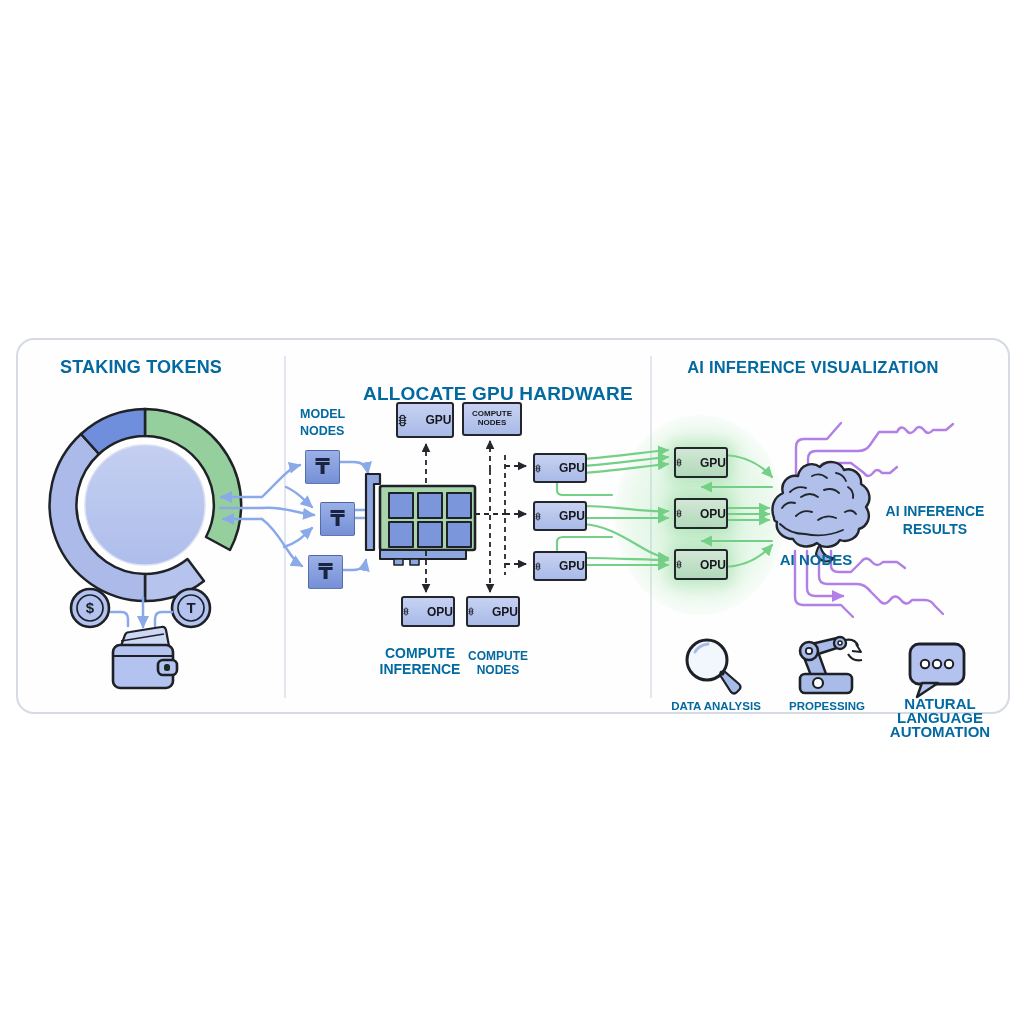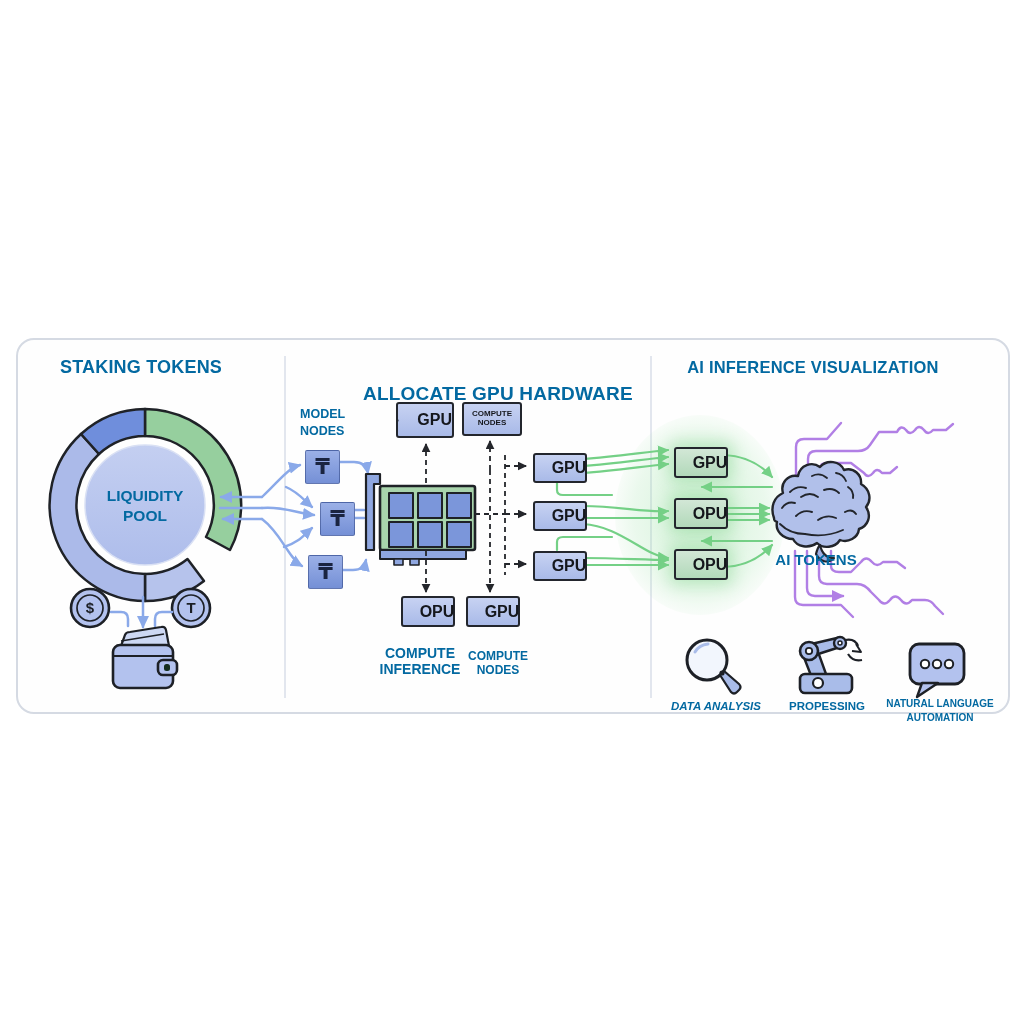--- a/index.html
+++ b/index.html
@@ -5,21 +5,21 @@
   html,body{margin:0;padding:0;background:#ffffff;}
   .stage{position:relative;width:1024px;height:1024px;background:#ffffff;overflow:hidden;
          font-family:"Liberation Sans","DejaVu Sans",sans-serif;color:#15171c;}
   .panel{position:absolute;left:16px;top:338px;width:990px;height:372px;
          background:#fefefe;border:2px solid #d5dae3;border-radius:18px;z-index:1;}
   .vdiv{position:absolute;width:2px;background:#e2e6ee;z-index:2;}
   svg.art{position:absolute;left:0;top:0;z-index:3;}
   .txt{position:absolute;z-index:4;font-weight:bold;color:#0369a1;text-align:center;}
   .ttl{font-size:18px;letter-spacing:.2px;white-space:nowrap;}
   .node{position:absolute;z-index:4;display:flex;align-items:center;justify-content:center;gap:18px;
-        border:2px solid #23262d;border-radius:3px;font-weight:bold;font-size:16px;color:#15171c;
+        border:2px solid #23262d;border-radius:3px;font-weight:bold;font-size:12px;color:#15171c;
         background:linear-gradient(180deg,#c7d2f2,#a9bae8);}
   .node.green{background:linear-gradient(180deg,#d2e7d6,#b2d9ba);
         box-shadow:0 0 16px 5px rgba(126,210,138,.45);}
   .node.twolines{flex-direction:column;gap:0;font-size:8px;line-height:1.1;}
   .tok{position:absolute;z-index:4;width:33px;height:32px;display:flex;align-items:center;justify-content:center;
        background:linear-gradient(180deg,#9bb0e7,#7590d6);border:1px solid rgba(30,50,110,.45);
        border-radius:2px;font-weight:bold;font-size:21px;color:#1a2440;font-family:"DejaVu Sans",sans-serif;}
   .glow{position:absolute;z-index:2;left:615px;top:415px;width:170px;height:200px;border-radius:50%;
         background:radial-gradient(ellipse at center, rgba(146,224,158,.40) 0%, rgba(146,224,158,.18) 55%, rgba(146,224,158,0) 78%);}
   .coin-glyph{position:absolute;z-index:4;width:24px;text-align:center;font-weight:bold;font-size:15px;color:#1b1e24;}
@@ -203,24 +203,20 @@
       <circle cx="925" cy="664" r="4.2" fill="#fff" stroke="#1d2026" stroke-width="2"></circle>
       <circle cx="937" cy="664" r="4.2" fill="#fff" stroke="#1d2026" stroke-width="2"></circle>
       <circle cx="949" cy="664" r="4.2" fill="#fff" stroke="#1d2026" stroke-width="2"></circle>
     </g>
   </svg>
 
   <div class="txt ttl" style="left:30px;top:357px;width:222px;font-size:18px;">STAKING TOKENS</div>
   <div class="txt ttl" style="left:363px;top:356px;width:250px;font-size:19px;margin-top:27px;">ALLOCATE GPU HARDWARE</div>
   <div class="txt ttl" style="left:683px;top:358px;width:260px;font-size:16.5px;">AI INFERENCE VISUALIZATION</div>
 
-  <div class="txt" style="left:85px;top:486px;width:120px;font-size:15.5px;line-height:20px;">
-    <span>LIQUIDITY</span><br>
-    <span>POOL</span>
-  </div>
   <div class="coin-glyph" style="left:78px;top:599px;">$</div>
   <div class="coin-glyph" style="left:179px;top:599px;">T</div>
 
   <div class="txt" style="left:300px;top:406px;width:70px;font-size:12.5px;line-height:17px;text-align:left;">
     <span>MODEL</span><br>
     <span>NODES</span>
   </div>
   <div class="tok" style="left:305px;top:450px;">
       <span>₸</span>
     </div>
@@ -303,22 +299,26 @@
     <span>OPU</span>
   </div>
   <div class="node green" style="left:674px;top:549px;width:50px;height:27px;">
     <svg width="9" height="13" viewBox="0 0 12 16">
         <rect x="3" y="1" width="6" height="14" rx="3" fill="none" stroke="#1d2026" stroke-width="1.6"></rect>
         <path d="M3 5h6M3 8h6M3 11h6M1 4h2M1 8h2M1 12h2M9 4h2M9 8h2M9 12h2" stroke="#1d2026" stroke-width="1.3"></path>
       </svg>
     <span>OPU</span>
   </div>
 
-  <div class="txt" style="left:766px;top:551px;width:100px;font-size:15px;">AI TOKENS</div>
-
-  <div class="txt" style="left:646px;top:700px;width:140px;font-size:11.5px;font-style:italic;">DATA ANALYSIS</div>
+  <div class="txt" style="left:766px;top:551px;width:100px;font-size:15px;">AI NODES</div>
+  <div class="txt" style="left:872px;top:503px;width:126px;font-size:14px;line-height:17.5px;">
+    <span>AI INFERENCE</span><br>
+    <span>RESULTS</span>
+  </div>
+
+  <div class="txt" style="left:646px;top:700px;width:140px;font-size:11.5px;">DATA ANALYSIS</div>
   <div class="txt" style="left:762px;top:700px;width:130px;font-size:11.5px;">PROPESSING</div>
-  <div class="txt" style="left:862px;top:697px;width:156px;font-size:10px;line-height:14px;">
+  <div class="txt" style="left:862px;top:697px;width:156px;font-size:15px;line-height:14px;">
     <span>NATURAL LANGUAGE</span><br>
     <span>AUTOMATION</span>
   </div>
 
 </div>
 
 </body></html>

